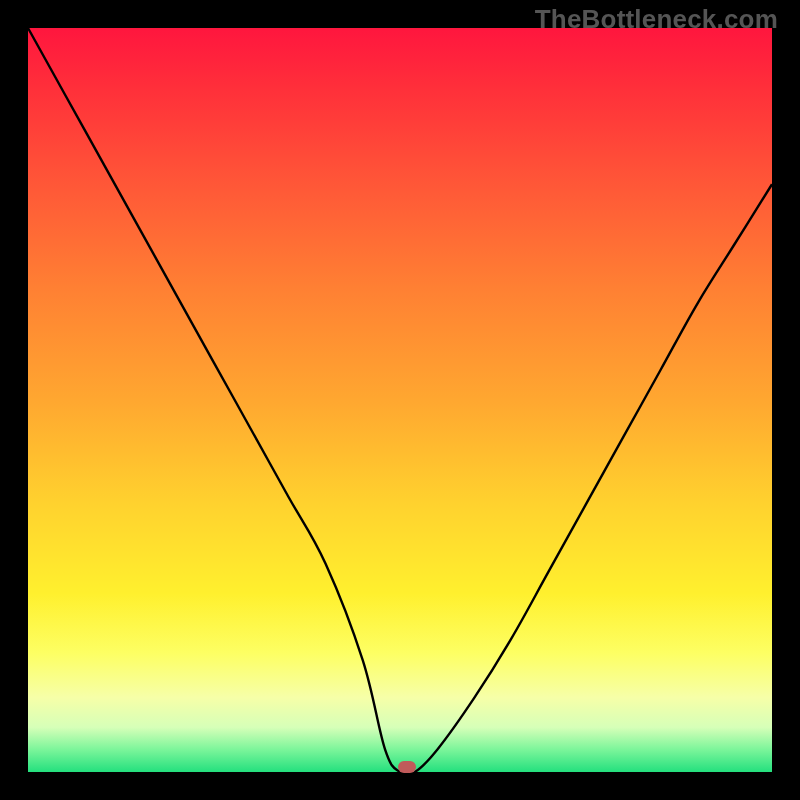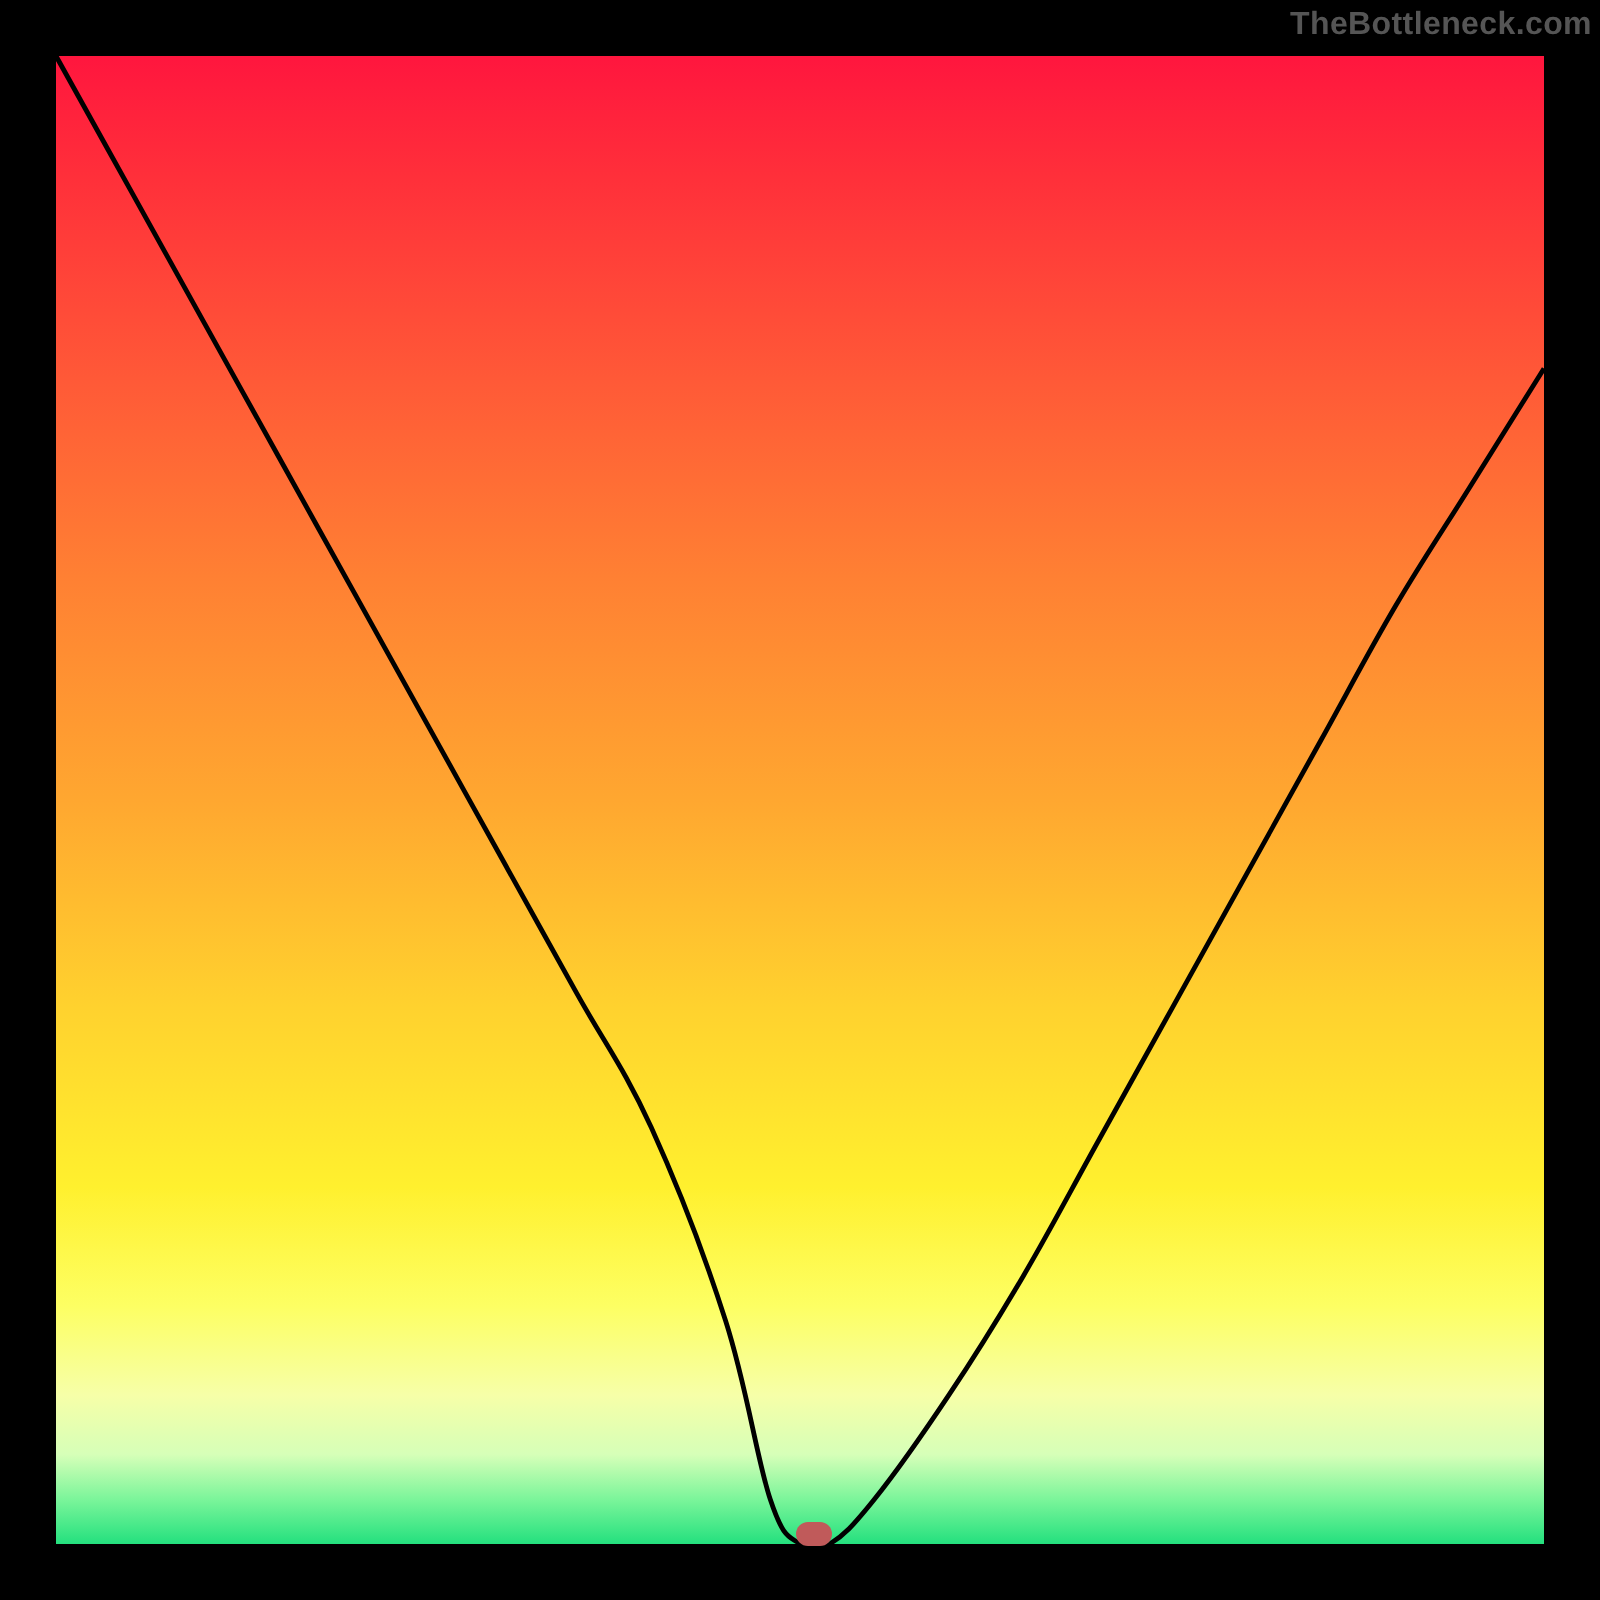--- a/index.html
+++ b/index.html
@@ -13,23 +13,23 @@
   }
   .frame {
     position: relative;
     width: 800px;
     height: 800px;
     background: #000;
   }
   .watermark {
     position: absolute;
     top: 4px;
-    right: 4px;
+    right: 22px;
     color: #555;
-    font-size: 16px;
+    font-size: 26px;
     font-weight: 600;
     letter-spacing: 0.2px;
     user-select: none;
   }
   
   .plot-area {
     position: absolute;
     left: 28px;
     top: 28px;
     width: 744px;

